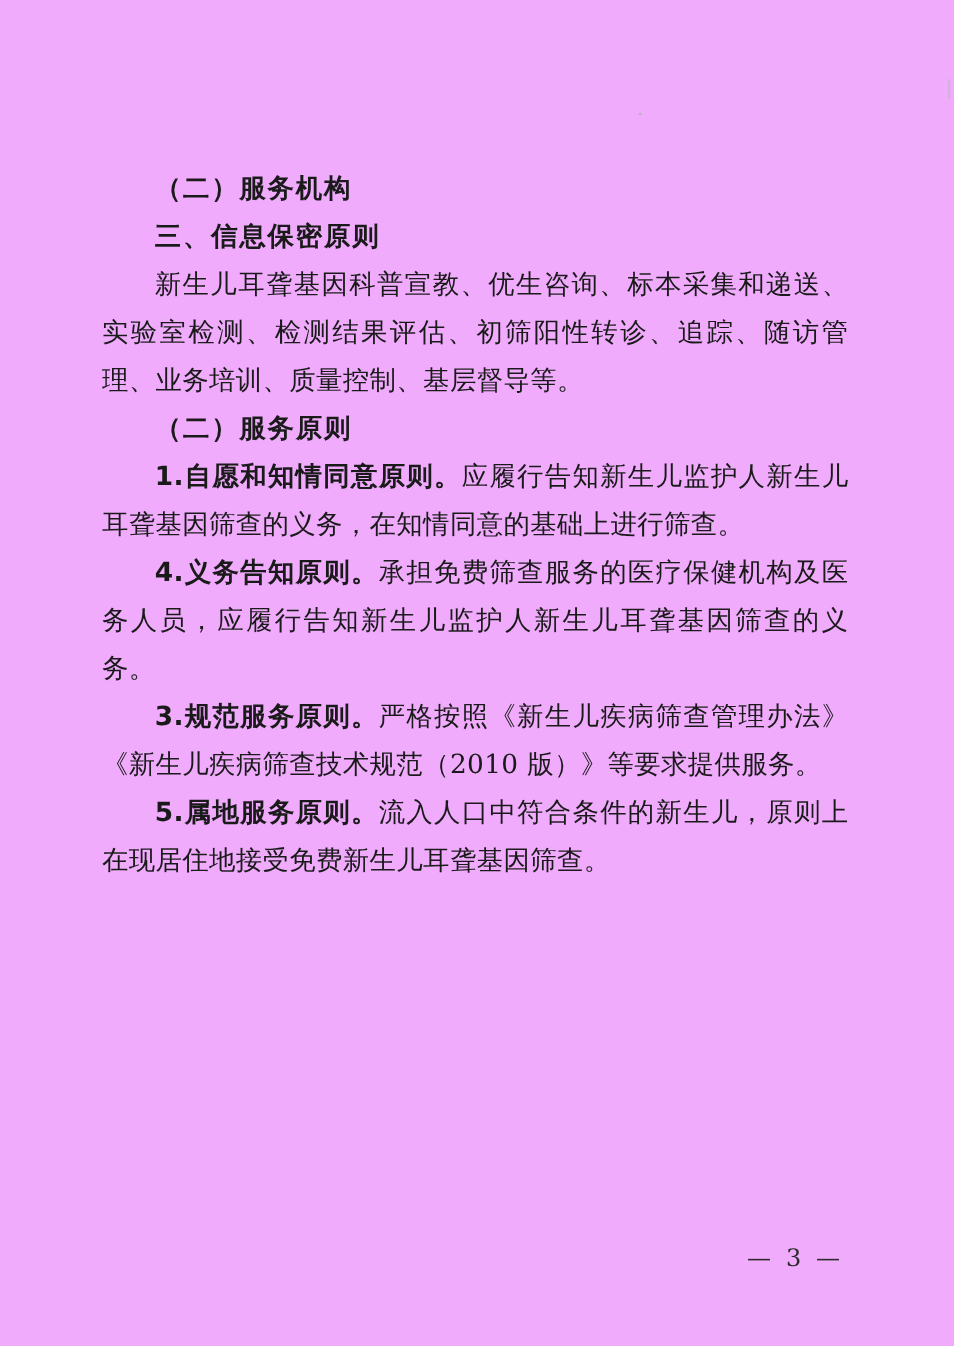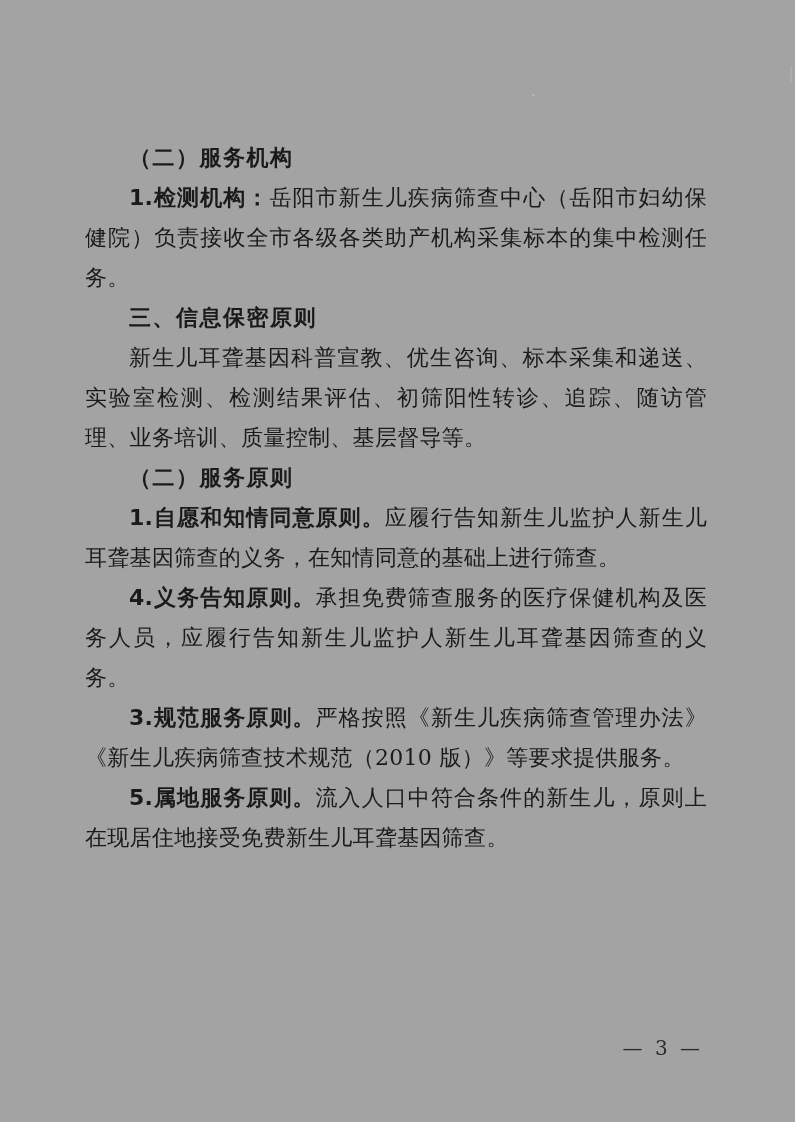--- a/index.html
+++ b/index.html
@@ -5,21 +5,21 @@
   html, body {
     margin: 0;
     padding: 0;
     background: #e8e8e8;
   }
   .page {
     position: relative;
     width: 795px;
     height: 1122px;
     margin: 0 auto;
-    background: #a3a3a3;
+    background: #f0abfc;
     color: #1a1a1a;
     overflow: hidden;
     font-family: "DejaVu Serif", "Liberation Serif", serif;
   }
   .content {
     position: absolute;
     left: 85px;
     top: 138px;
     width: 622px;
     font-size: 22px;
@@ -62,21 +62,20 @@
 
 <div class="page">
 
   <div class="scan-speck speck-1"></div>
   <div class="scan-speck speck-2"></div>
 
   <div class="content">
 
     <p class="heading">（二）服务机构</p>
 
-    <p><span class="lead">1.检测机构：</span><span>岳阳市新生儿疾病筛查中心（岳阳市妇幼保健院）负责接收全市各级各类助产机构采集标本的集中检测任务。</span></p>
 
 
     <p class="heading">三、信息保密原则</p>
 
 
     <p><span>新生儿耳聋基因科普宣教、优生咨询、标本采集和递送、实验室检测、检测结果评估、初筛阳性转诊、追踪、随访管理、业务培训、质量控制、基层督导等。</span></p>
 
     <p class="heading">（二）服务原则</p>
 
     <p><span class="lead">1.自愿和知情同意原则。</span><span>应履行告知新生儿监护人新生儿耳聋基因筛查的义务，在知情同意的基础上进行筛查。</span></p>

